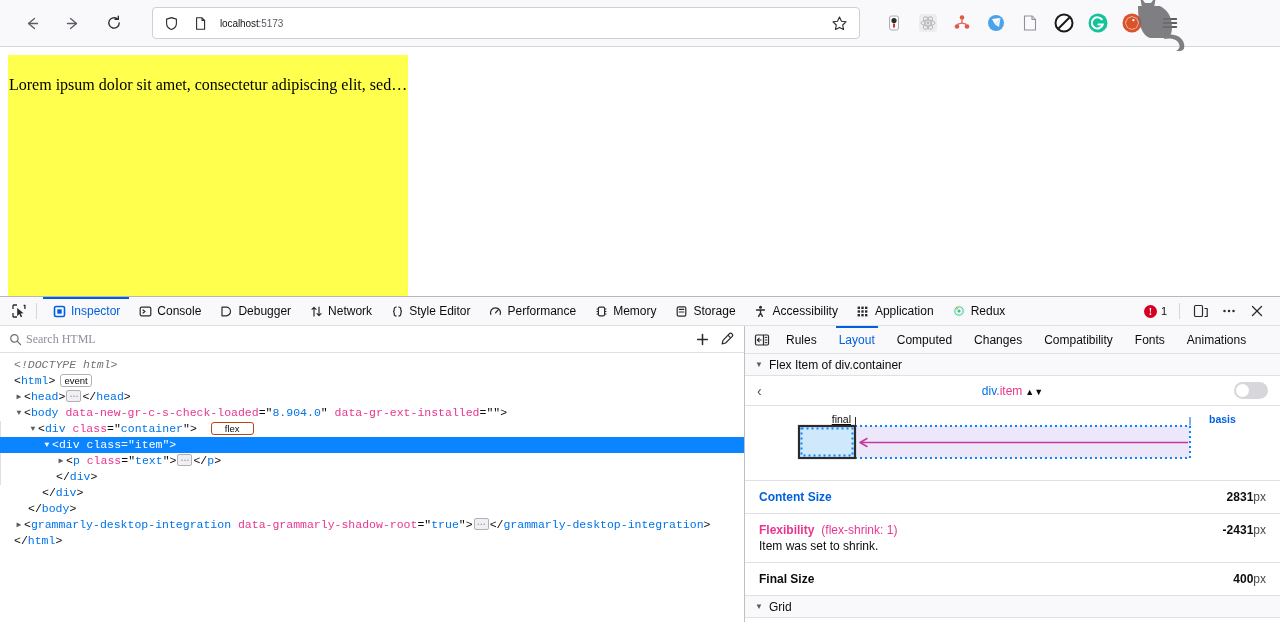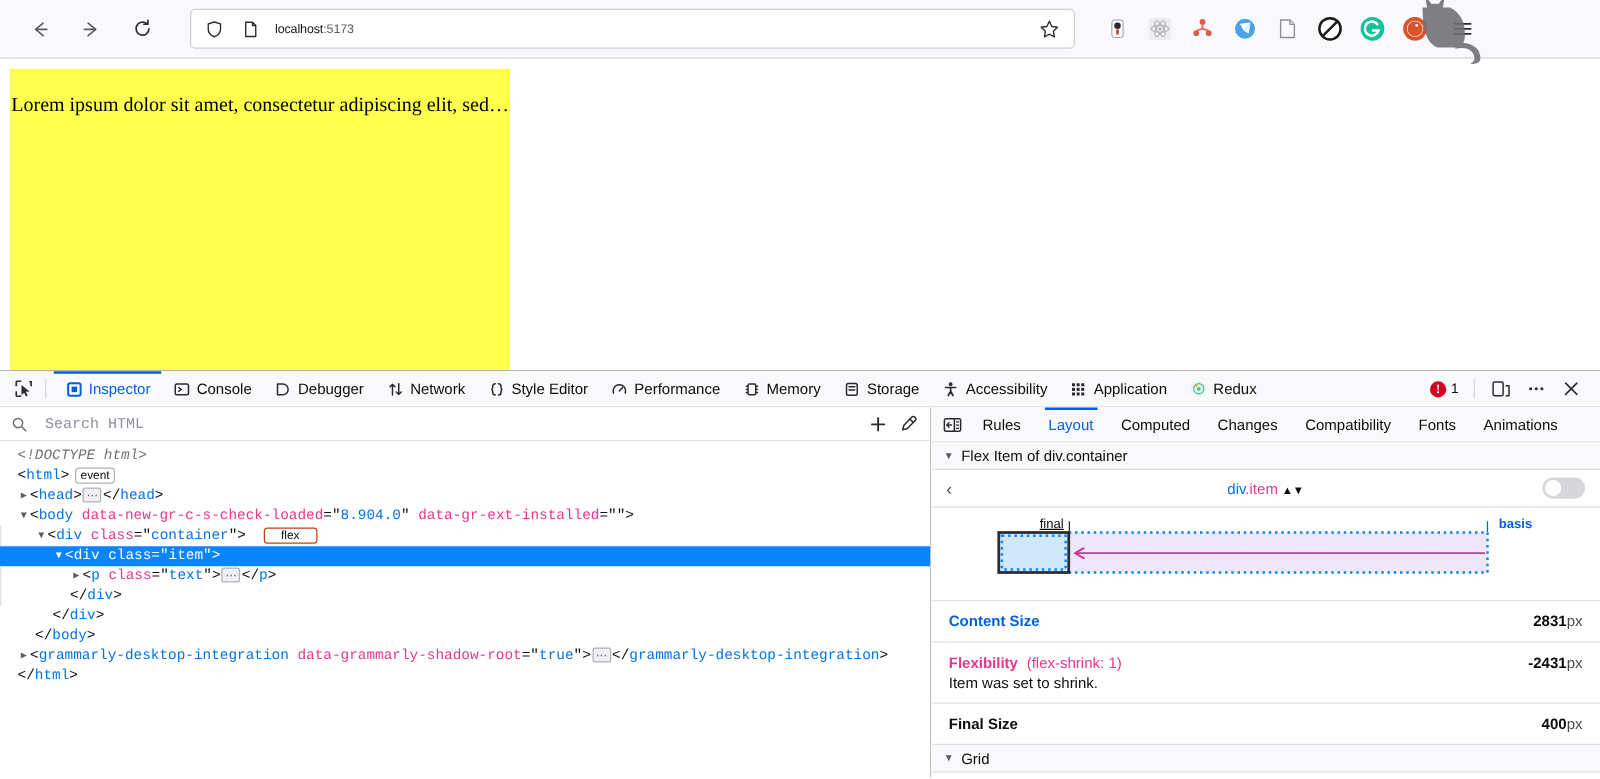--- a/index.html
+++ b/index.html
@@ -148,22 +148,22 @@
     height: 27px;
     border-bottom: 1px solid #e0e0e2;
     display:flex; align-items:center;
     padding: 0 6px 0 8px;
     background:#fff;
   }
   #search-icon-wrap { width:14px; height:14px; display:flex; align-items:center; justify-content:center; flex:none;}
   #search-input {
     flex:1; border:none; outline:none;
     font-size:12px; color:#ec4899;
-    margin-left:14px;
-    font-family:Liberation Mono, monospace;
+    margin-left:4px;
+    font-family:Liberation Serif, serif;
     background:transparent;
   }
   #search-input::placeholder { color:#8f8f9d; }
   .sb-btn { width:24px; height:22px; display:flex; align-items:center; justify-content:center; }
 
   #dom-tree {
     flex:1; overflow:hidden;
     font-family: "Liberation Mono", monospace;
     font-size: 11.5px;
     line-height: 16px;
@@ -792,21 +792,21 @@
 
             <g>
               <path d="M443 36.5 H116" fill="none" stroke="#c3399a" stroke-width="1.3"></path>
               <path d="M122 32.5 L115 36.5 L122 40.5" fill="none" stroke="#c3399a" stroke-width="1.5" stroke-linecap="round" stroke-linejoin="round"></path>
             </g>
 
             <path d="M110.5 11 V19.5" stroke="#2b2b2e" stroke-width="1"></path>
             <path d="M445 11 V19.5" stroke="#0060df" stroke-width="1"></path>
           </svg>
           <div style="position:absolute; left:106px; top:7px; font-size:10.5px; color:#0c0c0d; transform:translateX(-100%);text-decoration:underline;">final</div>
-          <div style="position:absolute; left:454px; top:7px; font-size:10.5px; color:#0060df; font-weight:bold;">basis</div>
+          <div style="position:absolute; left:464px; top:7px; font-size:10.5px; color:#0060df; font-weight:bold;">basis</div>
         </div>
 
         <div class="prop-row">
           <div class="prop-left">
             <div class="prop-head-line">
               <span class="prop-title blue">Content Size</span>
             </div>
           </div>
           <div class="prop-value"><span>2831</span><span class="unit">px</span></div>
         </div>

